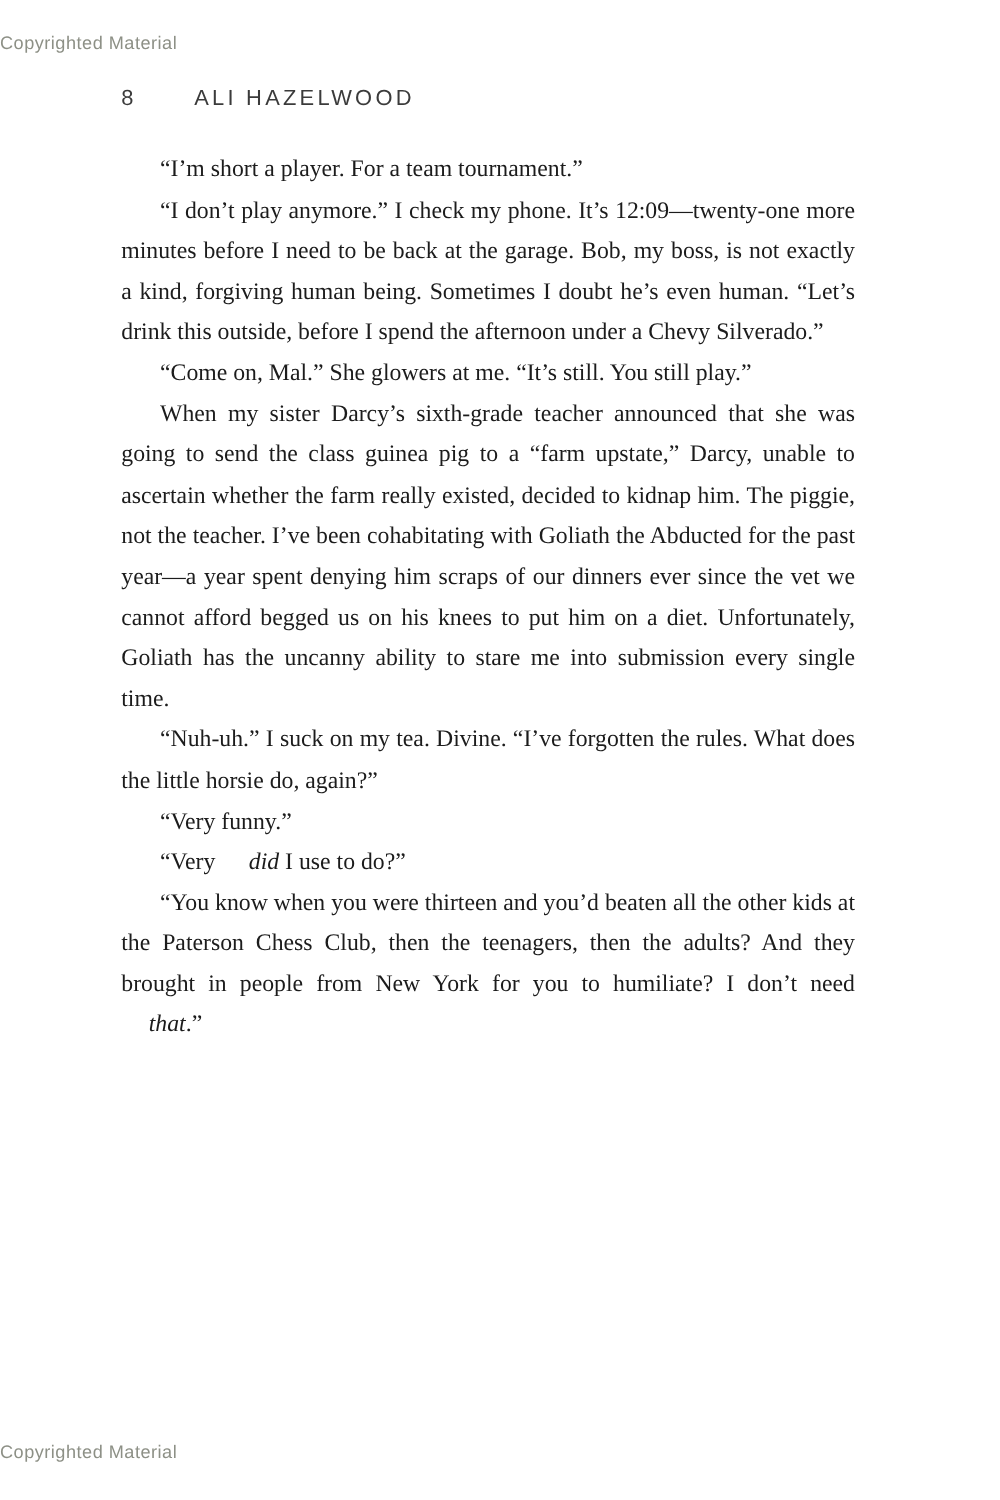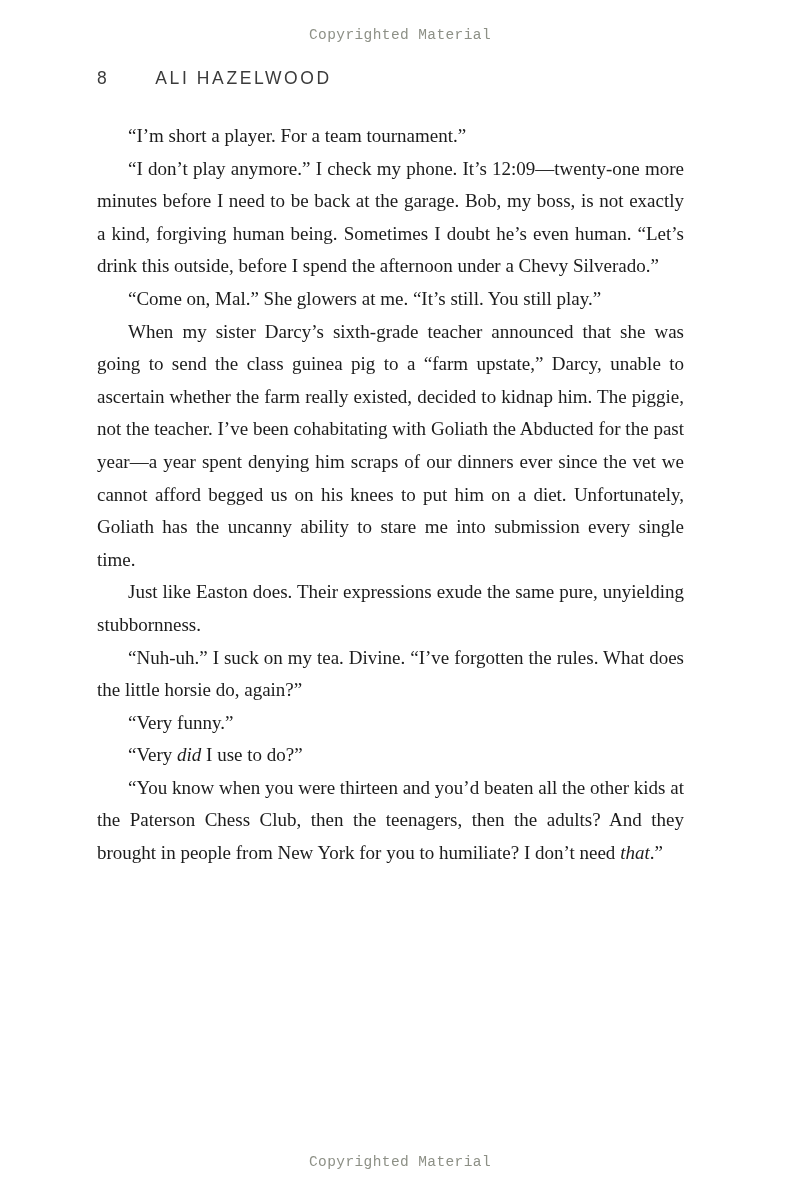--- a/index.html
+++ b/index.html
@@ -17,22 +17,21 @@
     position: relative;
     width: 800px;
     height: 1200px;
     background: var(--bg);
     overflow: hidden;
   }
   .watermark {
     position: absolute;
     left: 0;
     width: 100%;
-    text-align: center;
-    font-family: Liberation Mono, monospace;
+    font-family: Liberation Sans, sans-serif;
     font-size: 14.5px;
     letter-spacing: 0.4px;
     color: var(--watermark);
   }
   .watermark.top { top: 27px; }
   .watermark.bottom { top: 1154px; }
   .running-header {
     position: absolute;
     top: 68px;
     left: 97px;
@@ -57,40 +56,40 @@
     color: var(--body-text);
     text-align: justify;
   }
   .body-text p {
     margin: 0;
     padding: 0;
     text-indent: 31px;
   }
   .body-text em {
     font-style: italic;
+    margin-left: 22px;
   }
 </style>
 </head>
 <body>
 
 <div class="book-page">
 
   <div class="watermark top">Copyrighted Material</div>
 
   <div class="running-header">
     <span class="page-number">8</span>
     <span class="author-name">ALI HAZELWOOD</span>
   </div>
 
   <div class="body-text">
       <p><span>“I’m short a player. For a team tournament.”</span></p>
       <p><span>“I don’t play anymore.” I check my phone. It’s 12:09—twenty-one more minutes before I need to be back at the garage. Bob, my boss, is not exactly a kind, forgiving human being. Sometimes I doubt he’s even human. “Let’s drink this outside, before I spend the afternoon under a Chevy Silverado.”</span></p>
       <p><span>“Come on, Mal.” She glowers at me. “It’s still. You still play.”</span></p>
       <p><span>When my sister Darcy’s sixth-grade teacher announced that she was going to send the class guinea pig to a “farm upstate,” Darcy, unable to ascertain whether the farm really existed, decided to kidnap him. The piggie, not the teacher. I’ve been co­habitating with Goliath the Abducted for the past year—a year spent denying him scraps of our dinners ever since the vet we cannot afford begged us on his knees to put him on a diet. Unfor­tunately, Goliath has the uncanny ability to stare me into sub­mission every single time.</span></p>
-      <p><span>Just like Easton does. Their expressions exude the same pure, unyielding stubbornness.</span></p>
       <p><span>“Nuh-uh.” I suck on my tea. Divine. “I’ve forgotten the rules. What does the little horsie do, again?”</span></p>
       <p><span>“Very funny.”</span></p>
       <p><span>“Very </span><em>did</em><span> I use to do?”</span></p>
       <p><span>“You know when you were thirteen and you’d beaten all the other kids at the Paterson Chess Club, then the teenagers, then the adults? And they brought in people from New York for you to humiliate? I don’t need </span><em>that</em><span>.”</span></p>
     </div>
 
   <div class="watermark bottom">Copyrighted Material</div>
 
 </div>
 

